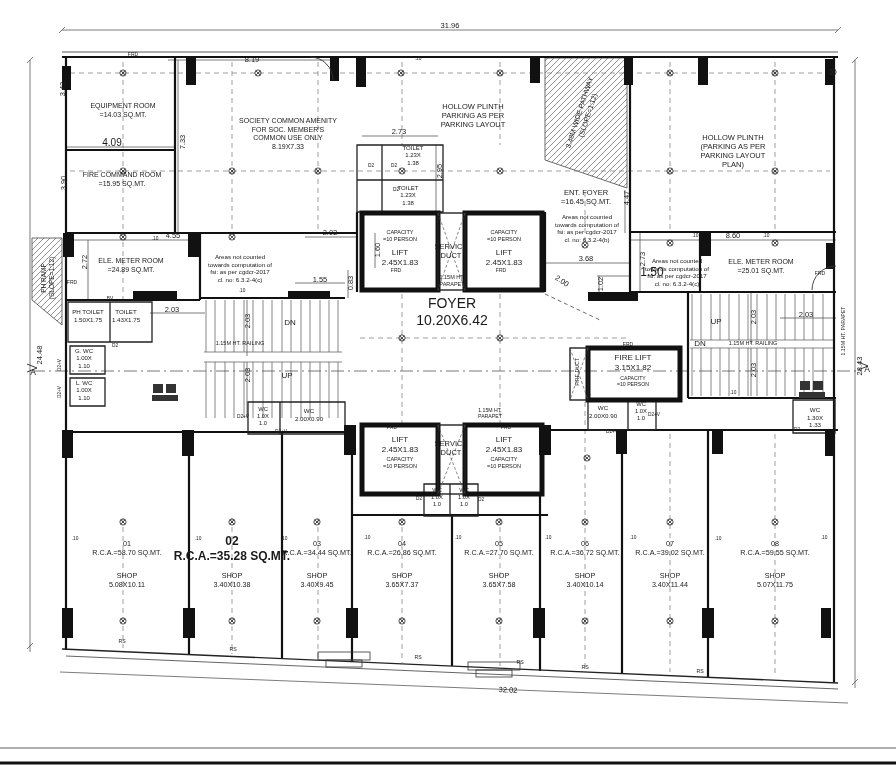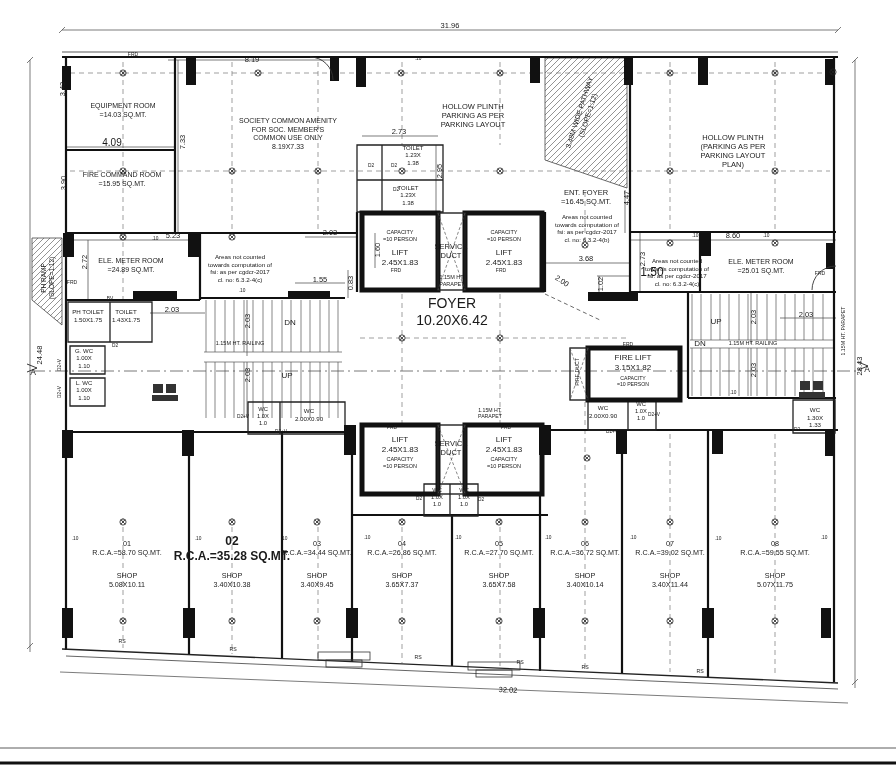--- a/index.html
+++ b/index.html
@@ -159,21 +159,21 @@
   </svg>
 
 <div class="lbl" style="left: 450px; top: 26px; font-size: 7.5px; transform: translate(-50%, -50%) rotate(0deg); text-align: center;">31.96</div>
     <div class="lbl" style="left: 252px; top: 60px; font-size: 7.5px; transform: translate(-50%, -50%) rotate(0deg);">8.19</div>
     <div class="lbl" style="left: 63px; top: 89px; font-size: 7.5px; transform: translate(-50%, -50%) rotate(-90deg);">3.43</div>
     <div class="lbl" style="left: 112px; top: 143px; font-size: 10px; transform: translate(-50%, -50%) rotate(0deg);">4.09</div>
     <div class="lbl" style="left: 183px; top: 142px; font-size: 7.5px; transform: translate(-50%, -50%) rotate(-90deg);">7.33</div>
     <div class="lbl" style="left: 64px; top: 183px; font-size: 7.5px; transform: translate(-50%, -50%) rotate(-90deg);">3.90</div>
     <div class="lbl" style="left: 399px; top: 132px; font-size: 7.5px; transform: translate(-50%, -50%) rotate(0deg);">2.73</div>
     <div class="lbl" style="left: 440px; top: 171px; font-size: 7.5px; transform: translate(-50%, -50%) rotate(-90deg);">2.95</div>
-    <div class="lbl" style="left: 173px; top: 236px; font-size: 7.5px; transform: translate(-50%, -50%) rotate(0deg);">5.23</div>
+    <div class="lbl" style="left: 173px; top: 236px; font-size: 7.5px; transform: translate(-50%, -50%) rotate(0deg);">4.55</div>
     <div class="lbl" style="left: 330px; top: 233px; font-size: 7.5px; transform: translate(-50%, -50%) rotate(0deg);">2.03</div>
     <div class="lbl" style="left: 733px; top: 236px; font-size: 7.5px; transform: translate(-50%, -50%) rotate(0deg);">8.60</div>
     <div class="lbl" style="left: 85px; top: 262px; font-size: 7.5px; transform: translate(-50%, -50%) rotate(-90deg);">2.72</div>
     <div class="lbl" style="left: 172px; top: 310px; font-size: 7.5px; transform: translate(-50%, -50%) rotate(0deg);">2.03</div>
     <div class="lbl" style="left: 378px; top: 250px; font-size: 7.5px; transform: translate(-50%, -50%) rotate(-90deg);">1.60</div>
     <div class="lbl" style="left: 320px; top: 280px; font-size: 7.5px; transform: translate(-50%, -50%) rotate(0deg);">1.55</div>
     <div class="lbl" style="left: 351px; top: 283px; font-size: 7.5px; transform: translate(-50%, -50%) rotate(-90deg);">0.83</div>
     <div class="lbl" style="left: 586px; top: 259px; font-size: 7.5px; transform: translate(-50%, -50%) rotate(0deg);">3.68</div>
     <div class="lbl" style="left: 612px; top: 272px; font-size: 12px; transform: translate(-50%, -50%) rotate(0deg); margin-left: 40px;">1.50</div>
     <div class="lbl" style="left: 601px; top: 284px; font-size: 7.5px; transform: translate(-50%, -50%) rotate(-90deg);">1.02</div>

